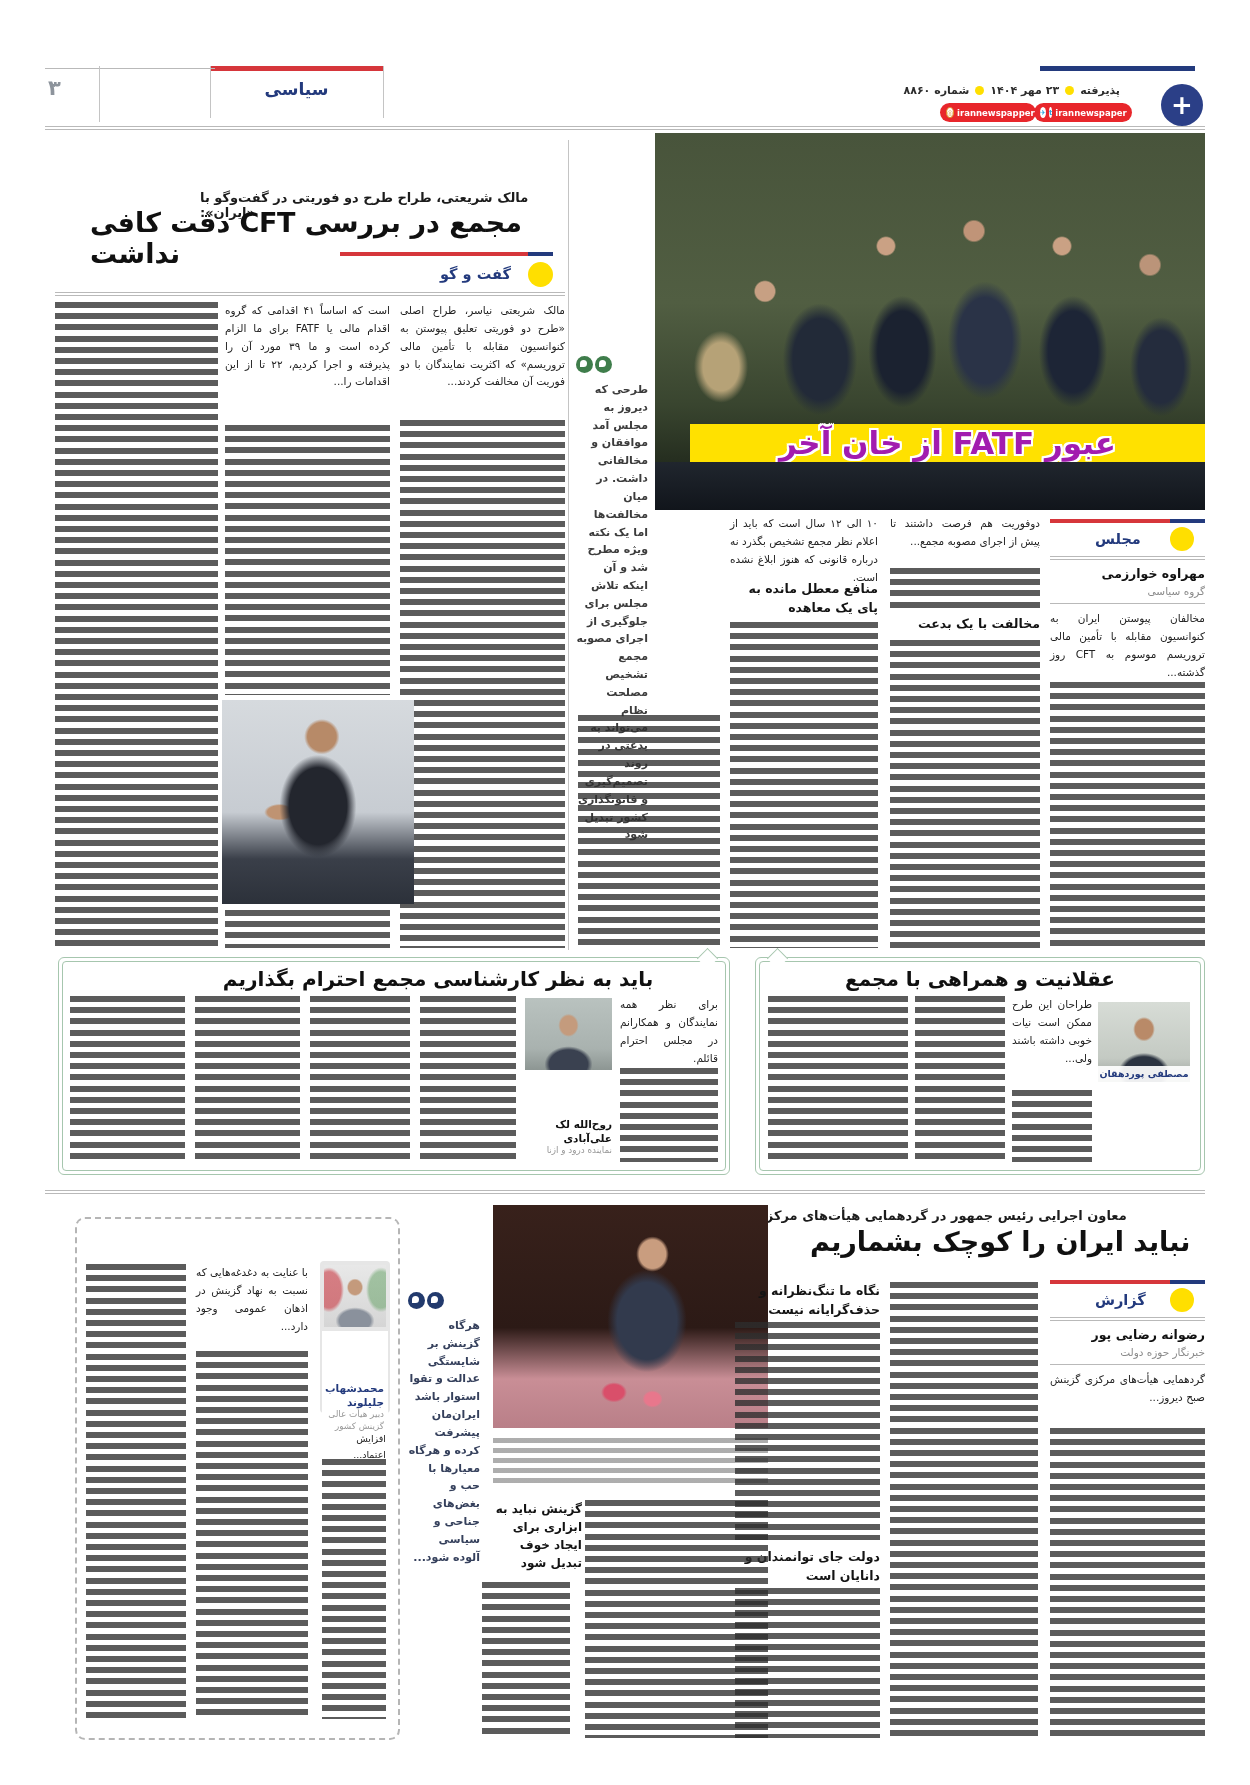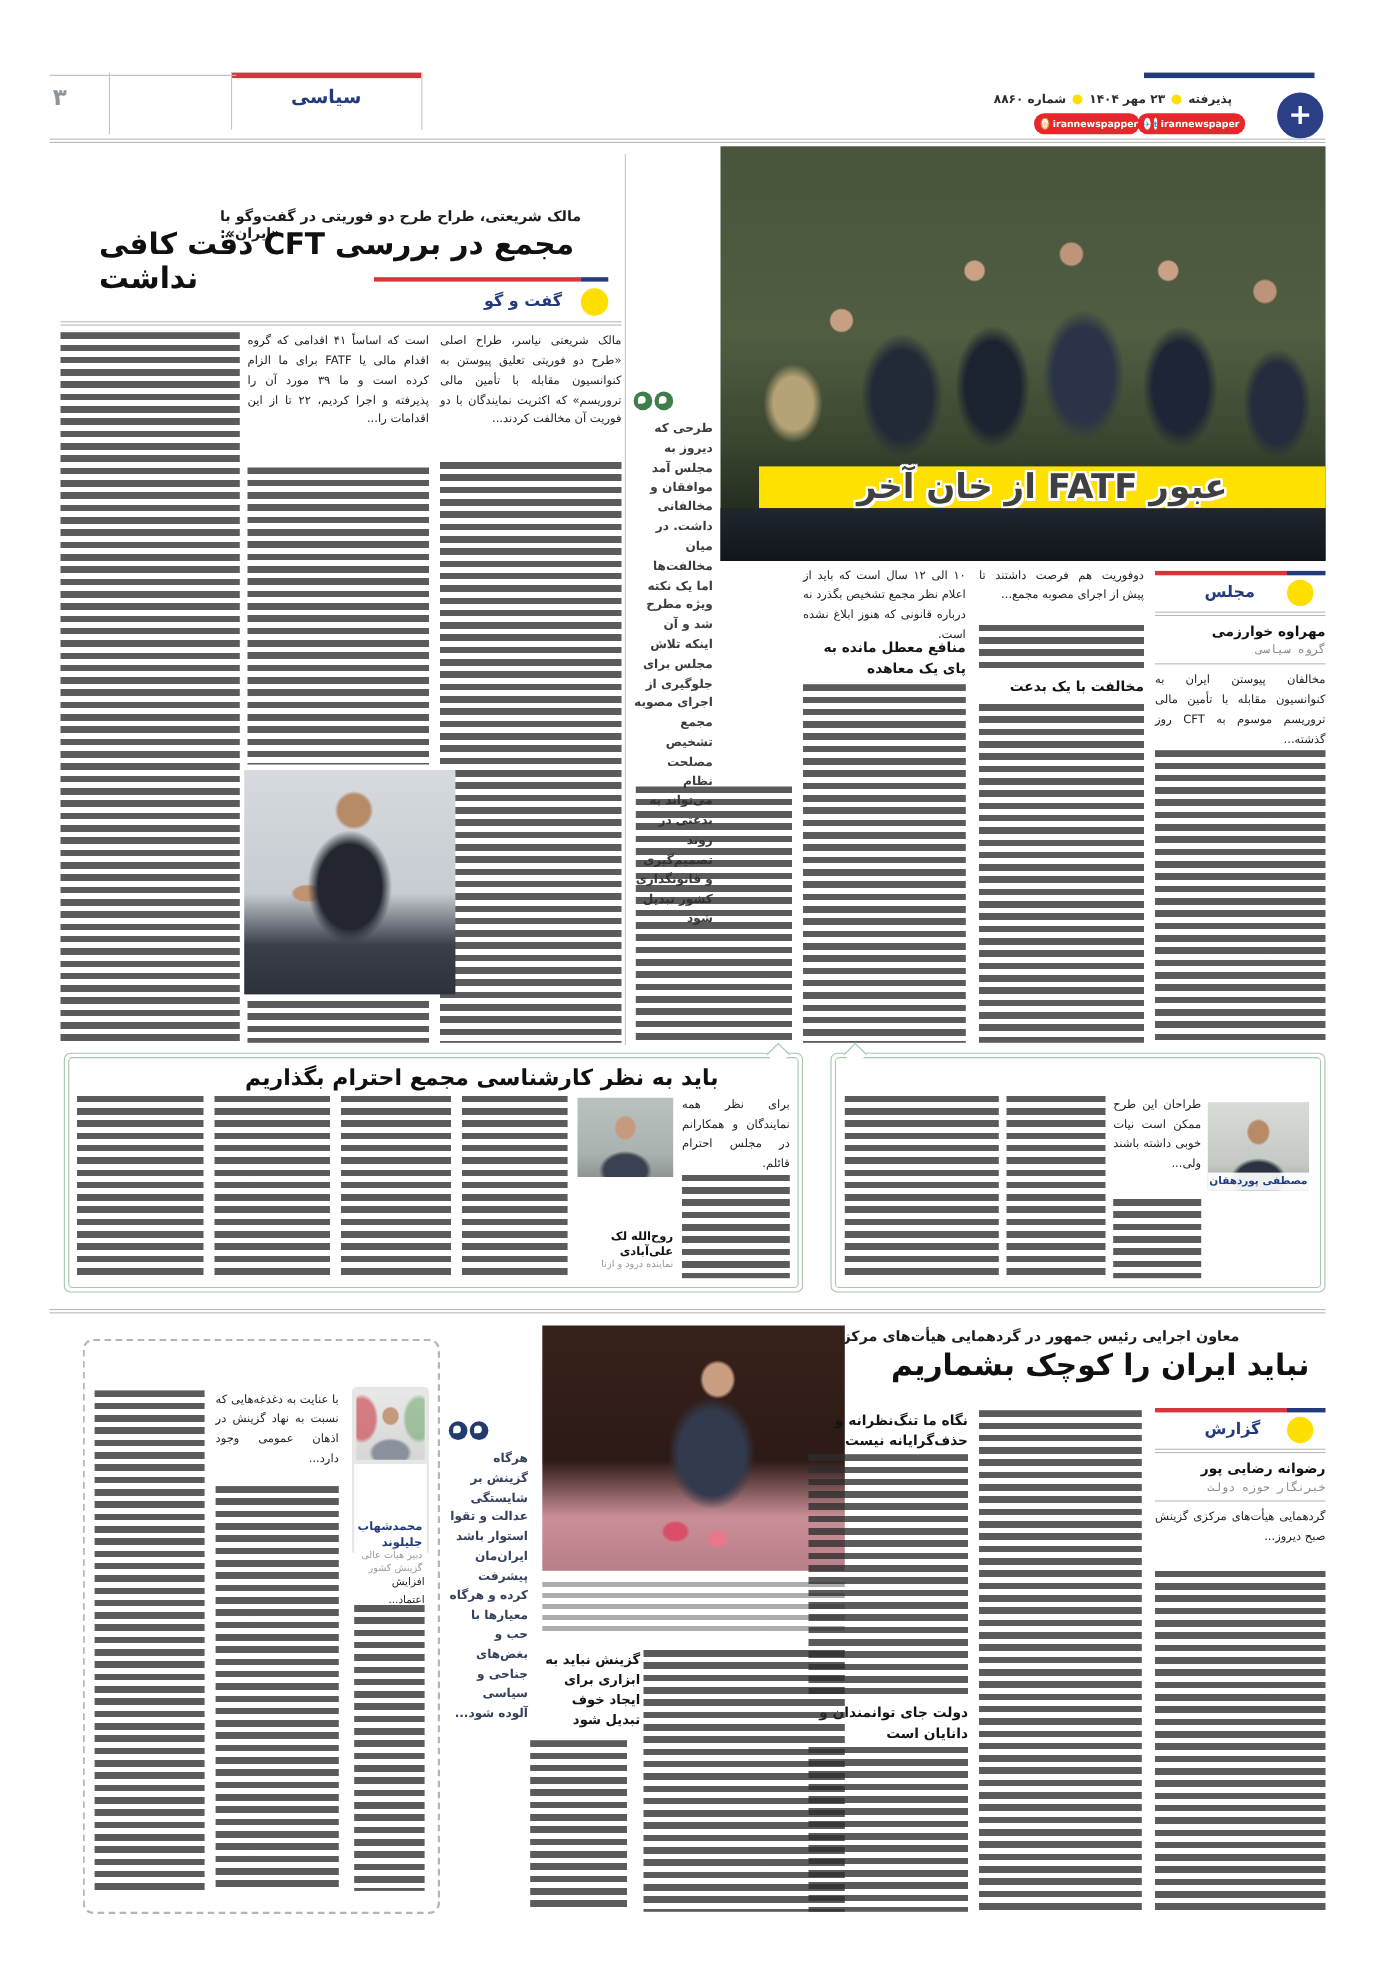--- a/index.html
+++ b/index.html
@@ -12,24 +12,24 @@
   .vr{position:absolute;background:#c4c4c4;width:1px;}
   .lead{font-size:10.5px;line-height:1.7;color:#222;text-align:justify;}
   .subhead{font-weight:bold;color:#141414;font-size:12.5px;line-height:1.5;text-align:right;}
   .kicker{font-size:13px;font-weight:bold;color:#1c1c1c;text-align:left;}
   .headline{font-weight:bold;color:#101010;text-align:left;letter-spacing:-.3px;}
   .label-txt{color:#233a7d;font-weight:bold;font-size:14.5px;}
   .ycirc{position:absolute;border-radius:50%;background:#ffdf00;}
   .bar-red{position:absolute;height:4px;background:#d6363b;}
   .bar-navy{position:absolute;height:4px;background:#233a7d;}
   .byline-name{font-size:12.5px;font-weight:bold;color:#111;}
-  .byline-role{font-size:10.5px;color:#8a8a8a;font-family:Liberation Mono, monospace;}
+  .byline-role{font-size:10.5px;color:#8a8a8a;}
   .photo{position:absolute;overflow:hidden;}
   .band-top{position:absolute;background:#3cb9b2;color:#fff;font-size:15.5px;font-weight:bold;display:flex;align-items:center;justify-content:center;}
-  .band-main{position:absolute;background:#ffe100;color:#404040;font-size:31px;font-weight:bold;display:flex;align-items:center;justify-content:center;
+  .band-main{position:absolute;background:#ffe100;color:#a21caf;font-size:31px;font-weight:bold;display:flex;align-items:center;justify-content:center;
     text-shadow:-2px -2px 0 #fff,2px -2px 0 #fff,-2px 2px 0 #fff,2px 2px 0 #fff,0 2px 0 #fff,0 -2px 0 #fff,2px 0 0 #fff,-2px 0 0 #fff;}
   .q-icon{display:flex;gap:2px;}
   .q-dot{width:17px;height:17px;border-radius:50%;position:relative;}
   .q-dot::after{content:"";position:absolute;left:4px;top:4px;width:7px;height:7px;border-radius:50% 50% 50% 0;background:#fff;}
   .side-quote{font-size:11px;font-weight:bold;color:#3c3c3c;line-height:1.62;text-align:right;}
   .bubble{position:absolute;border:1px solid #a6c6ae;border-radius:6px;padding:3px;background:#fff;}
   .bubble-in{border:1px solid #a6c6ae;border-radius:4px;width:100%;height:100%;box-sizing:border-box;position:relative;}
   .bubble-tail{position:absolute;width:14px;height:14px;background:#fff;border-left:1px solid #a6c6ae;border-top:1px solid #a6c6ae;transform:rotate(45deg);}
   .box-title{font-size:20px;font-weight:bold;color:#101010;text-align:center;}
   .pill{position:absolute;height:19px;background:#e8262b;border-radius:10px;color:#fff;font-size:8.5px;font-weight:bold;display:flex;align-items:center;gap:3px;padding:0 6px;direction:ltr;}
@@ -151,20 +151,21 @@
   <div class="lead abs" style="left:730px;top:515px;width:148px;">۱۰ الی ۱۲ سال است که باید از اعلام نظر مجمع تشخیص بگذرد نه درباره قانونی که هنوز ابلاغ نشده است.</div>
   <div class="subhead abs" style="left:730px;top:580px;width:148px;">منافع معطل مانده به پای یک معاهده</div>
   <div class="gk" style="left:730px;top:622px;width:148px;height:326px;"></div>
 
   <div class="gk" style="left:578px;top:715px;width:142px;height:233px;"></div>
 
   <div class="bubble" style="left:755px;top:957px;width:450px;height:218px;box-sizing:border-box;">
     <div class="bubble-in"></div>
   </div>
   <div class="bubble-tail" style="left:770px;top:951px;"></div>
+  <div class="box-title abs" style="left:755px;top:967px;width:450px;">عقلانیت و همراهی با مجمع</div>
   <div class="lead abs" style="left:1012px;top:996px;width:80px;">طراحان این طرح ممکن است نیات خوبی داشته باشند ولی...</div>
   <div class="gk" style="left:1012px;top:1090px;width:80px;height:72px;"></div>
   <div class="gk" style="left:915px;top:996px;width:90px;height:166px;"></div>
   <div class="gk" style="left:768px;top:996px;width:140px;height:166px;"></div>
   <div class="photo" style="left:1098px;top:1002px;width:92px;height:80px;
        background:
         radial-gradient(16px 18px at 50% 34%, #b98a68 0 55%, transparent 68%),
         radial-gradient(34px 26px at 50% 88%, #2b3340 0 60%, transparent 75%),
         linear-gradient(180deg,#d7dcd6 0%,#c4cac3 70%,#9aa09a 100%);"></div>
   <div class="caption-strip" style="left:1098px;top:1066px;width:92px;height:16px;line-height:16px;">مصطفی پوردهقان</div>

